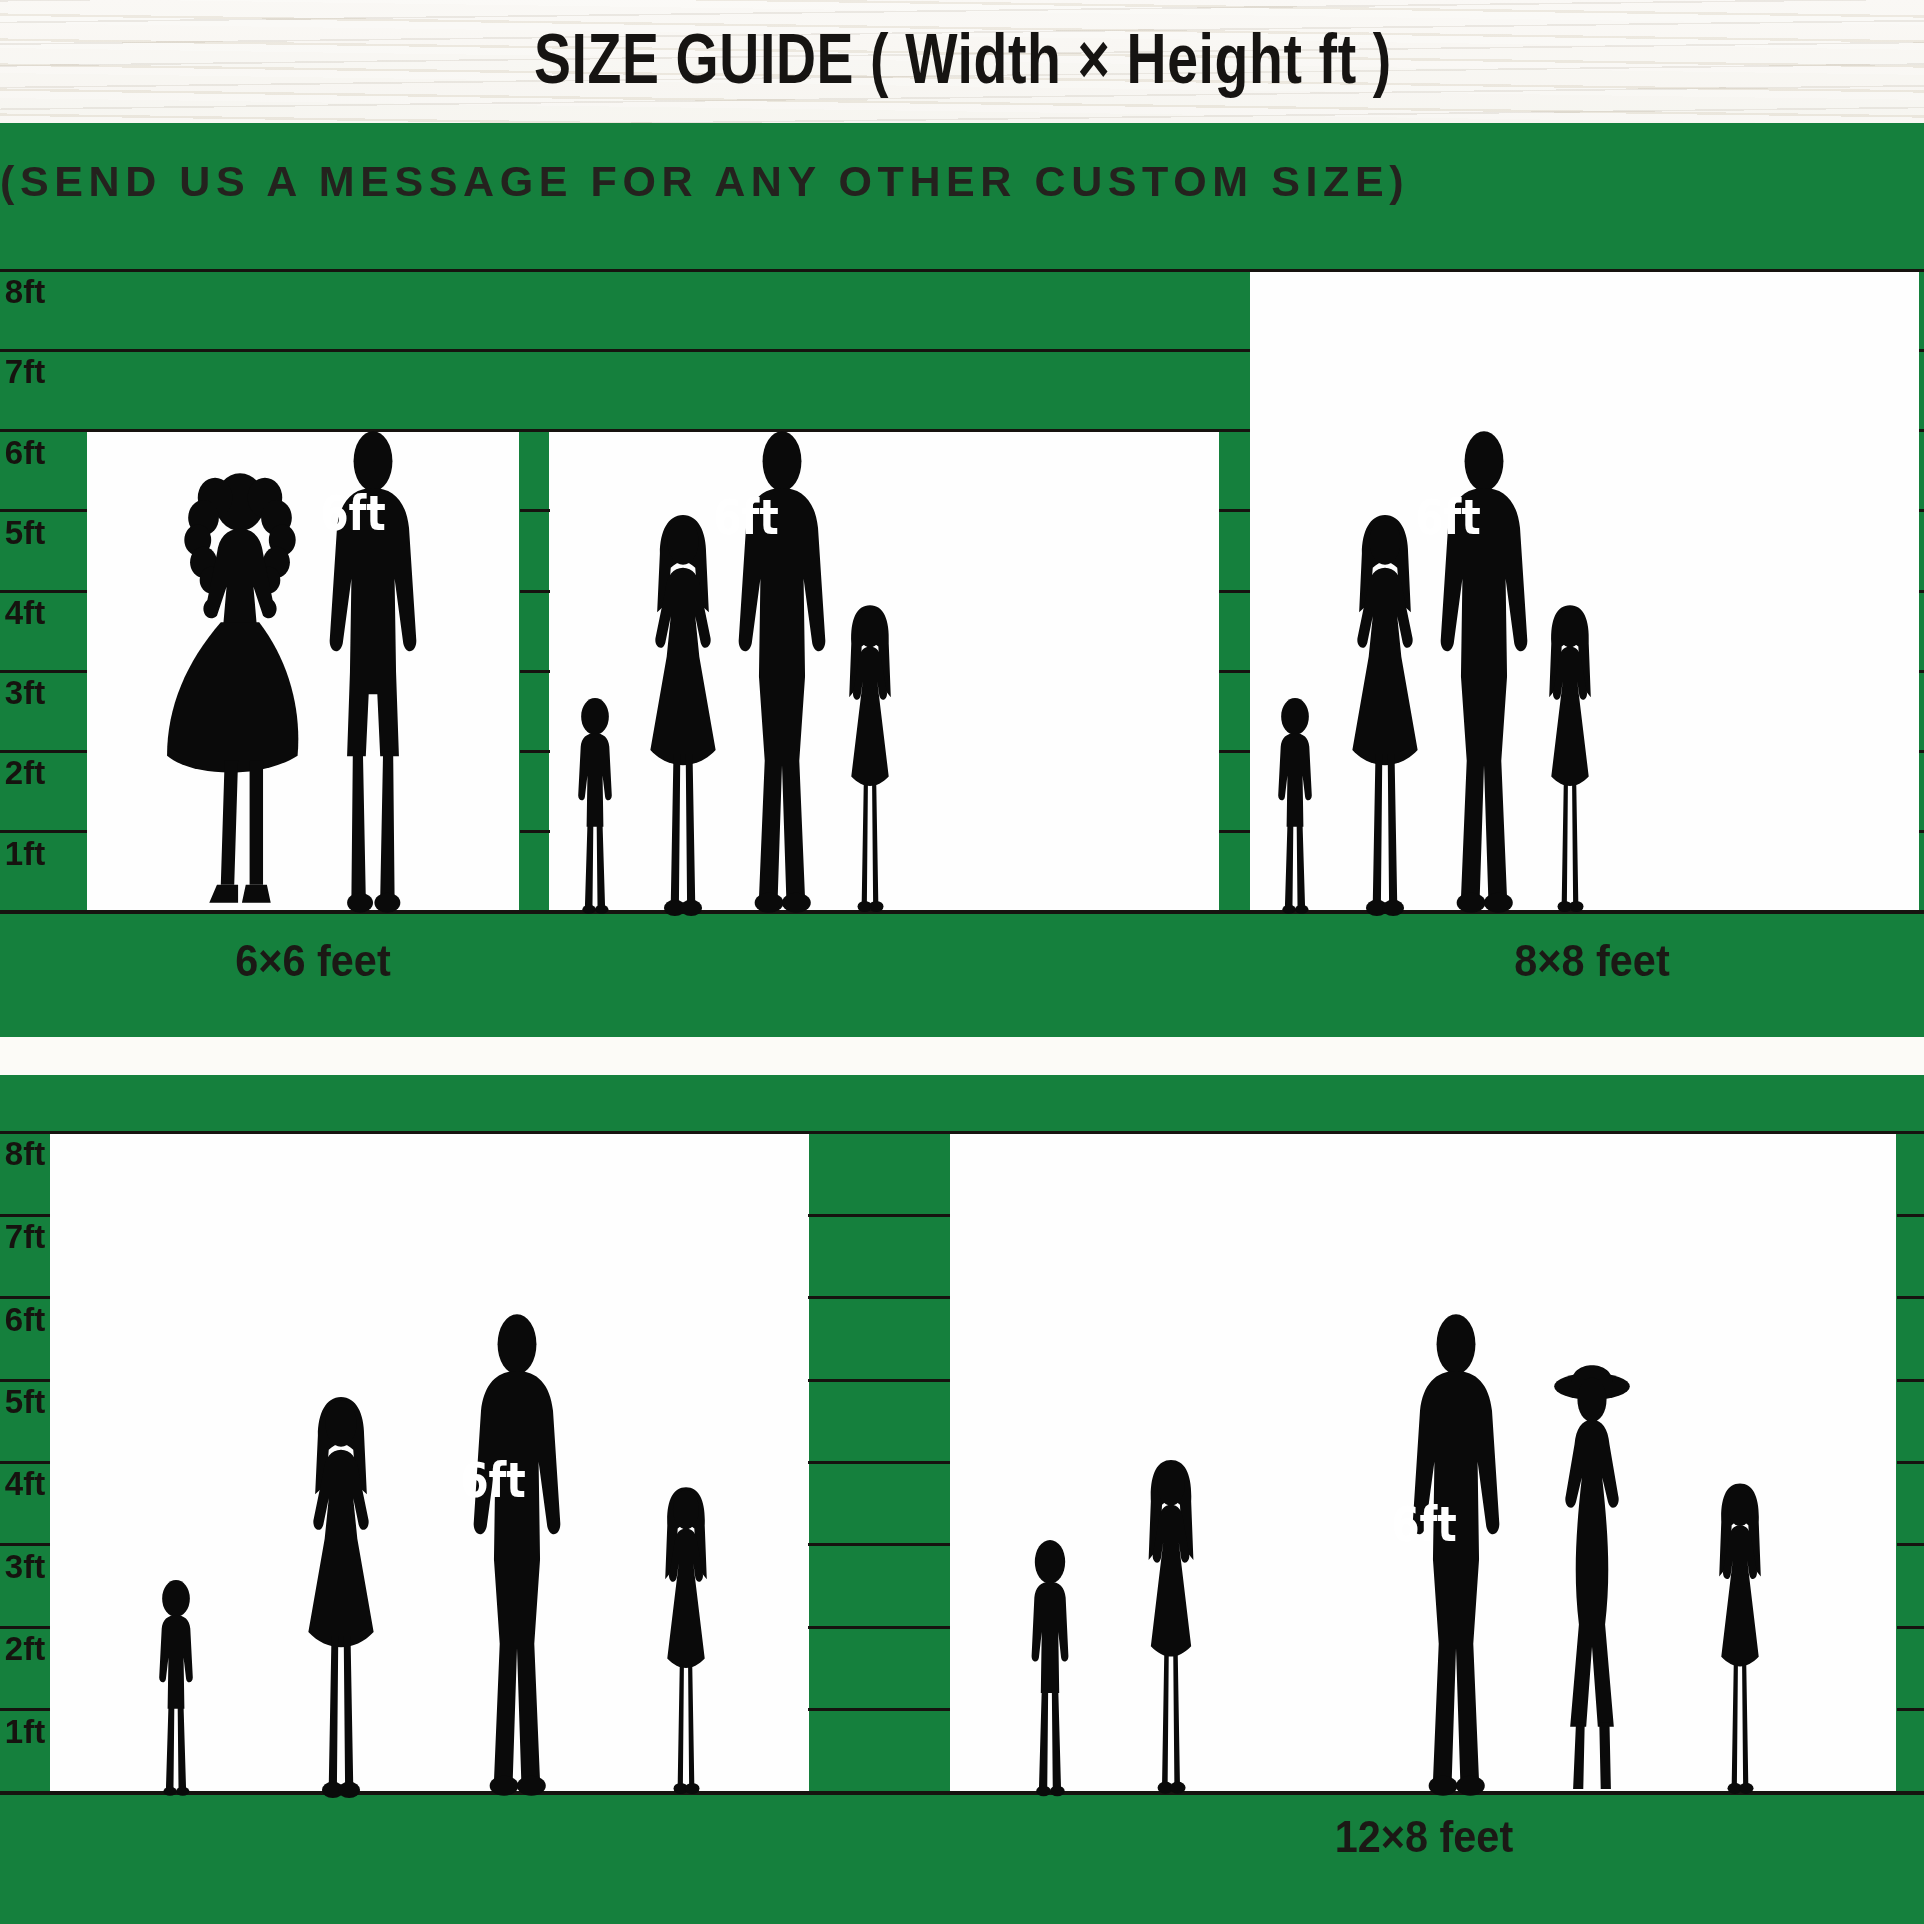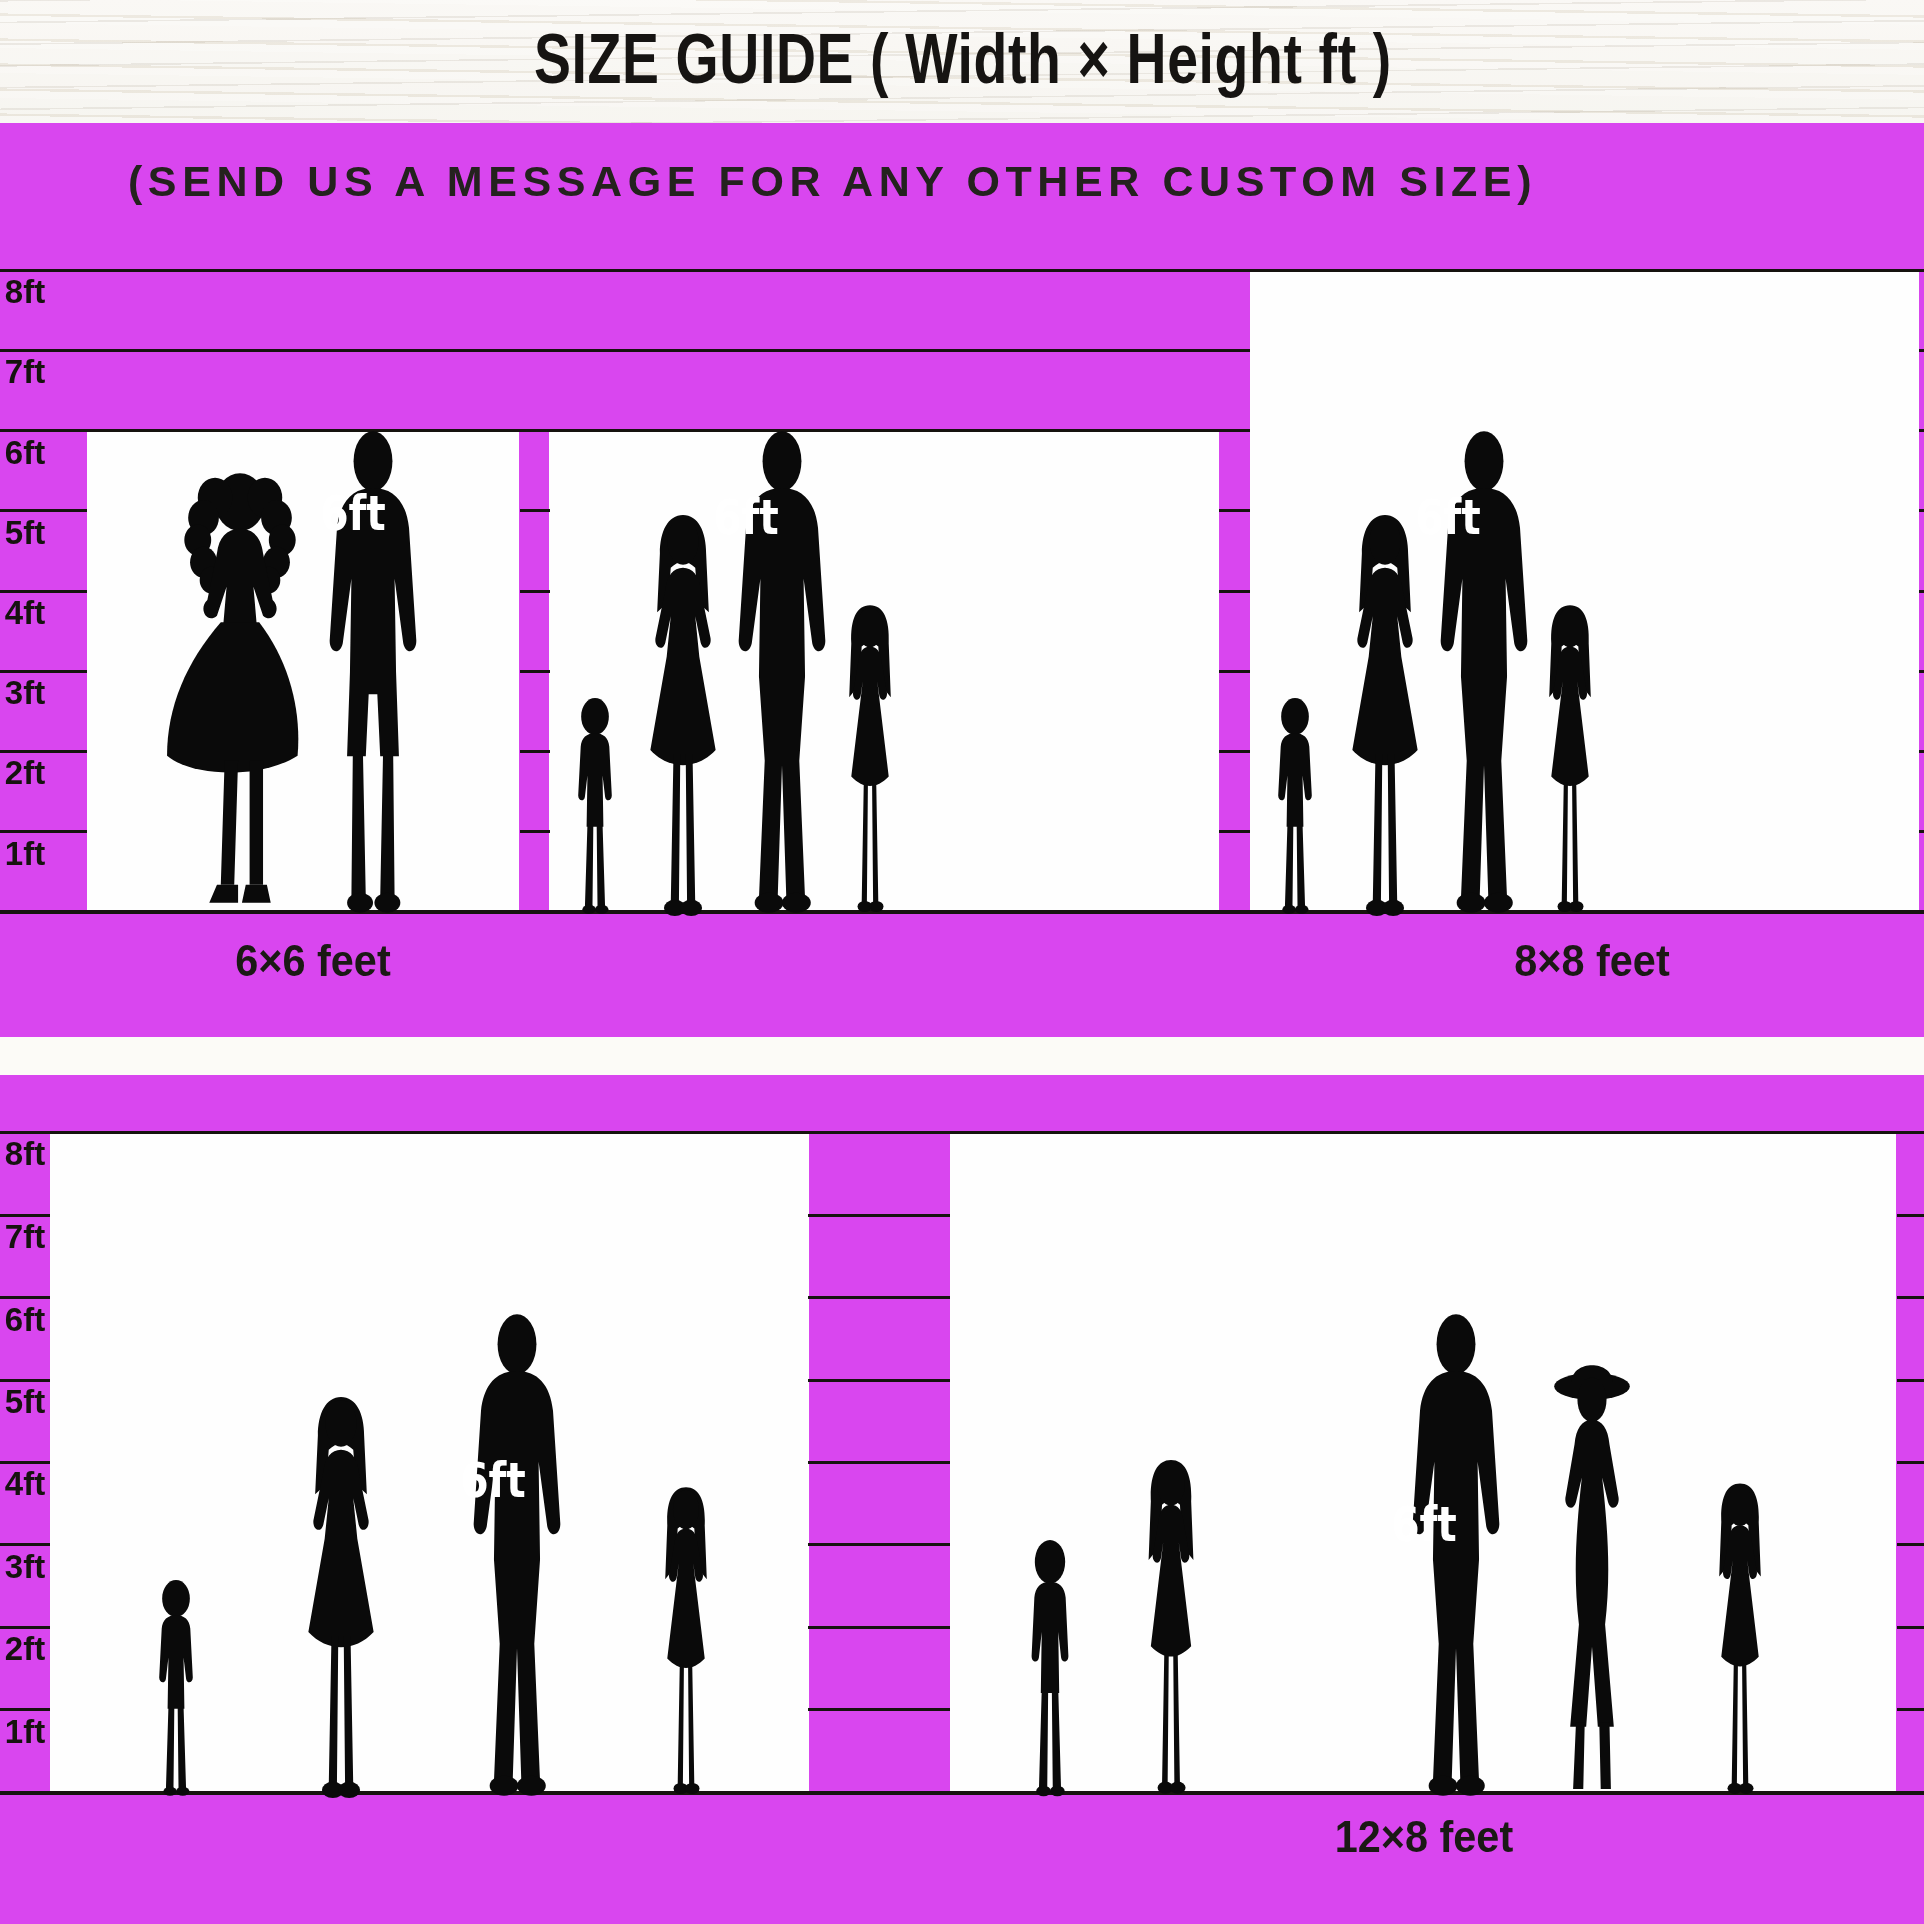--- a/index.html
+++ b/index.html
@@ -1,28 +1,28 @@
 <!DOCTYPE html>
 <html style="font-size:13px"><head>
 <meta charset="utf-8">
 <style>
   html,body{margin:0;padding:0;}
   body{font-family:"Liberation Sans", sans-serif;}
-  #canvas{position:relative;width:1925px;height:1925px;background:#d946ef;overflow:hidden;text-decoration:underline;}
+  #canvas{position:relative;width:1925px;height:1925px;background:#15803d;overflow:hidden;text-decoration:underline;}
 
   
   .wood{position:absolute;left:0;top:0;width:1925px;height:123px;
     background:
       repeating-linear-gradient(179.3deg, rgba(175,165,150,.20) 0 1.6px, rgba(255,255,255,0) 1.6px 21.7px),
       repeating-linear-gradient(.8deg, rgba(255,255,255,.55) 0 7.2px, rgba(226,220,208,.40) 7.2px 9.6px, rgba(255,255,255,.45) 9.6px 25px),
       linear-gradient(#f6f3ed,#f0ede5);}
   .title{position:absolute;left:0;top:17.6px;width:1925px;text-align:center;
     font-size:71px;font-weight:bold;color:#161412;letter-spacing:0.8px;white-space:nowrap;}
   .title>span{display:inline-block;transform:scaleX(.78);}
-  .subtitle{position:absolute;left:0;top:157px;width:1665px;text-align:center;
+  .subtitle{position:absolute;left:0;top:157px;width:1665px;
     font-size:43px;font-weight:600;color:#24221e;letter-spacing:5.6px;white-space:nowrap;}
 
   
   .hline{position:absolute;height:3.2px;background:#16130f;}
   .rlabel{position:absolute;left:4.8px;font-size:33px;font-weight:bold;color:#16130f;line-height:1;}
   .box{position:absolute;background:#fefefe;}
   .caption{position:absolute;transform:translateX(-50%);font-size:45px;font-weight:600;
     color:#1b1915;white-space:nowrap;line-height:1;}
   .caption>span{display:inline-block;transform:scaleX(.92);}
   .ft6{position:absolute;transform:translate(-50%,-50%) scaleX(.85);color:#ffffff;

